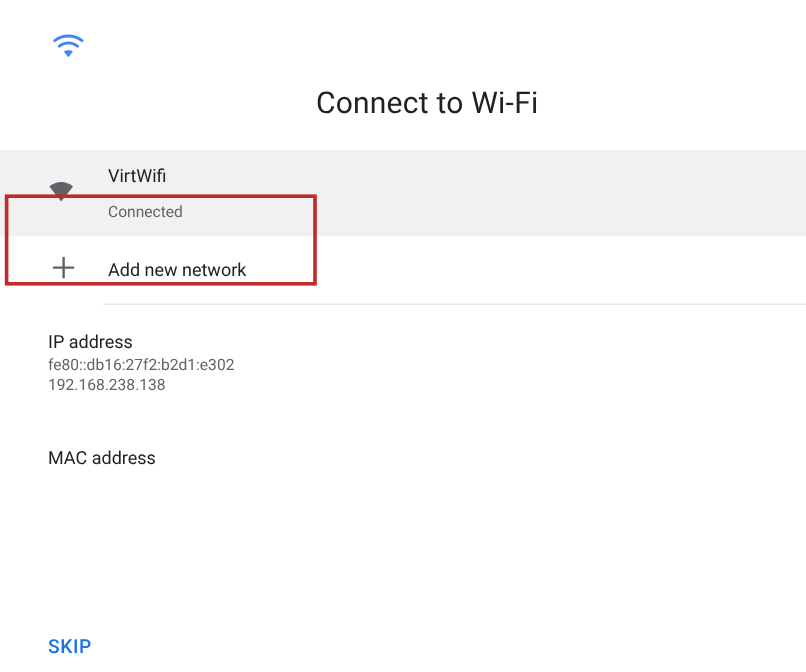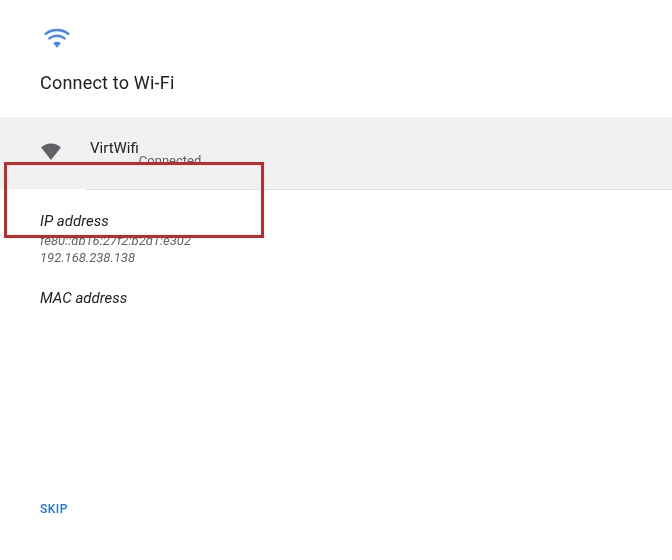--- a/index.html
+++ b/index.html
@@ -10,25 +10,26 @@
       background: #ffffff;
       color: #202124;
       overflow: hidden;
       position: relative;
     }
     .header-icon {
       margin: 28px 0 12px 44px;
       color: #4285f4;
     }
     .page-title {
-      font-size: 18px;
+      font-size: 25px;
       font-weight: 400;
       color: #202124;
       margin: 20px 0 24px 40px;
       letter-spacing: 0.2px;
+      text-align: center;
     }
     .network-list { }
     .network-row {
       display: flex;
       align-items: center;
       height: 72px;
       padding-left: 40px;
       background: #f1f1f1;
     }
     .network-row.highlighted {
@@ -37,58 +38,57 @@
     .highlight-box {
       position: absolute;
       left: 4px;
       top: 162px;
       width: 260px;
       height: 76px;
       border: 3px solid #c12a2a;
       pointer-events: none;
     }
     .wifi-icon { color: #5f6368; margin-right: 28px; }
-    .network-text { display: flex; flex-direction: row; }
+    .network-text { display: flex; flex-direction: column; }
     .network-name { font-size: 15px; color: #202124; }
     .network-status { font-size: 13px; color: #5f6368; margin-top:14px;}
     .add-row {
       display: flex;
       align-items: center;
       height: 56px;
       padding-left: 44px;
       background: #ffffff;
     }
     .plus-icon { color: #5f6368; margin-right: 28px; }
     .add-label { font-size: 15px; color: #202124; }
     .divider {
       height: 1px;
       background: #e0e0e0;
       margin-left: 86px;
     }
     .info-block {
       margin: 22px 0 0 40px;
-      font-style: italic;
     }
     .info-label {
       font-size: 15px;
       color: #202124;
       font-weight: 400;
     }
     .info-value {
       font-size: 13px;
       color: #5f6368;
       margin-top: 3px;
       line-height: 1.3;
       white-space: pre-line;
     }
     .skip-btn {
       position: absolute;
       left: 40px;
-      bottom: 44px;
-      font-size: 12px;
+      bottom: 12px;
+      font-size: 16px;
       font-weight: 500;
       color: #1a73e8;
       letter-spacing: 0.5px;
       cursor: pointer;
     }
   </style>
 </head>
 <body>
 
 <div class="header-icon">
@@ -107,28 +107,36 @@
       <svg width="22" height="18" viewBox="0 0 24 20">
         <path d="M12 20 L1 6 C4.2 3.3 7.9 1.8 12 1.8 C16.1 1.8 19.8 3.3 23 6 Z" fill="#5f6368"></path>
       </svg>
     </span>
     <div class="network-text">
       <span class="network-name">VirtWifi</span>
       <span class="network-status">Connected</span>
     </div>
   </div>
 
+  <div class="add-row">
+    <span class="plus-icon">
+      <svg width="18" height="18" viewBox="0 0 18 18">
+        <path d="M8 0 H10 V18 H8 Z M0 8 H18 V10 H0 Z" fill="#5f6368"></path>
+      </svg>
+    </span>
+    <span class="add-label">Add new network</span>
+  </div>
   <div class="divider"></div>
 </div>
 
 <div class="info-block">
   <div class="info-label">IP address</div>
   <div class="info-value">fe80::db16:27f2:b2d1:e302
 192.168.238.138</div>
 </div>
 
-<div class="info-block" style="margin-top:22px;">
+<div class="info-block" style="margin-top:42px;">
   <div class="info-label">MAC address</div>
 </div>
 
 <div class="skip-btn">SKIP</div>
 
 <div class="highlight-box"></div>
 
 </body></html>

